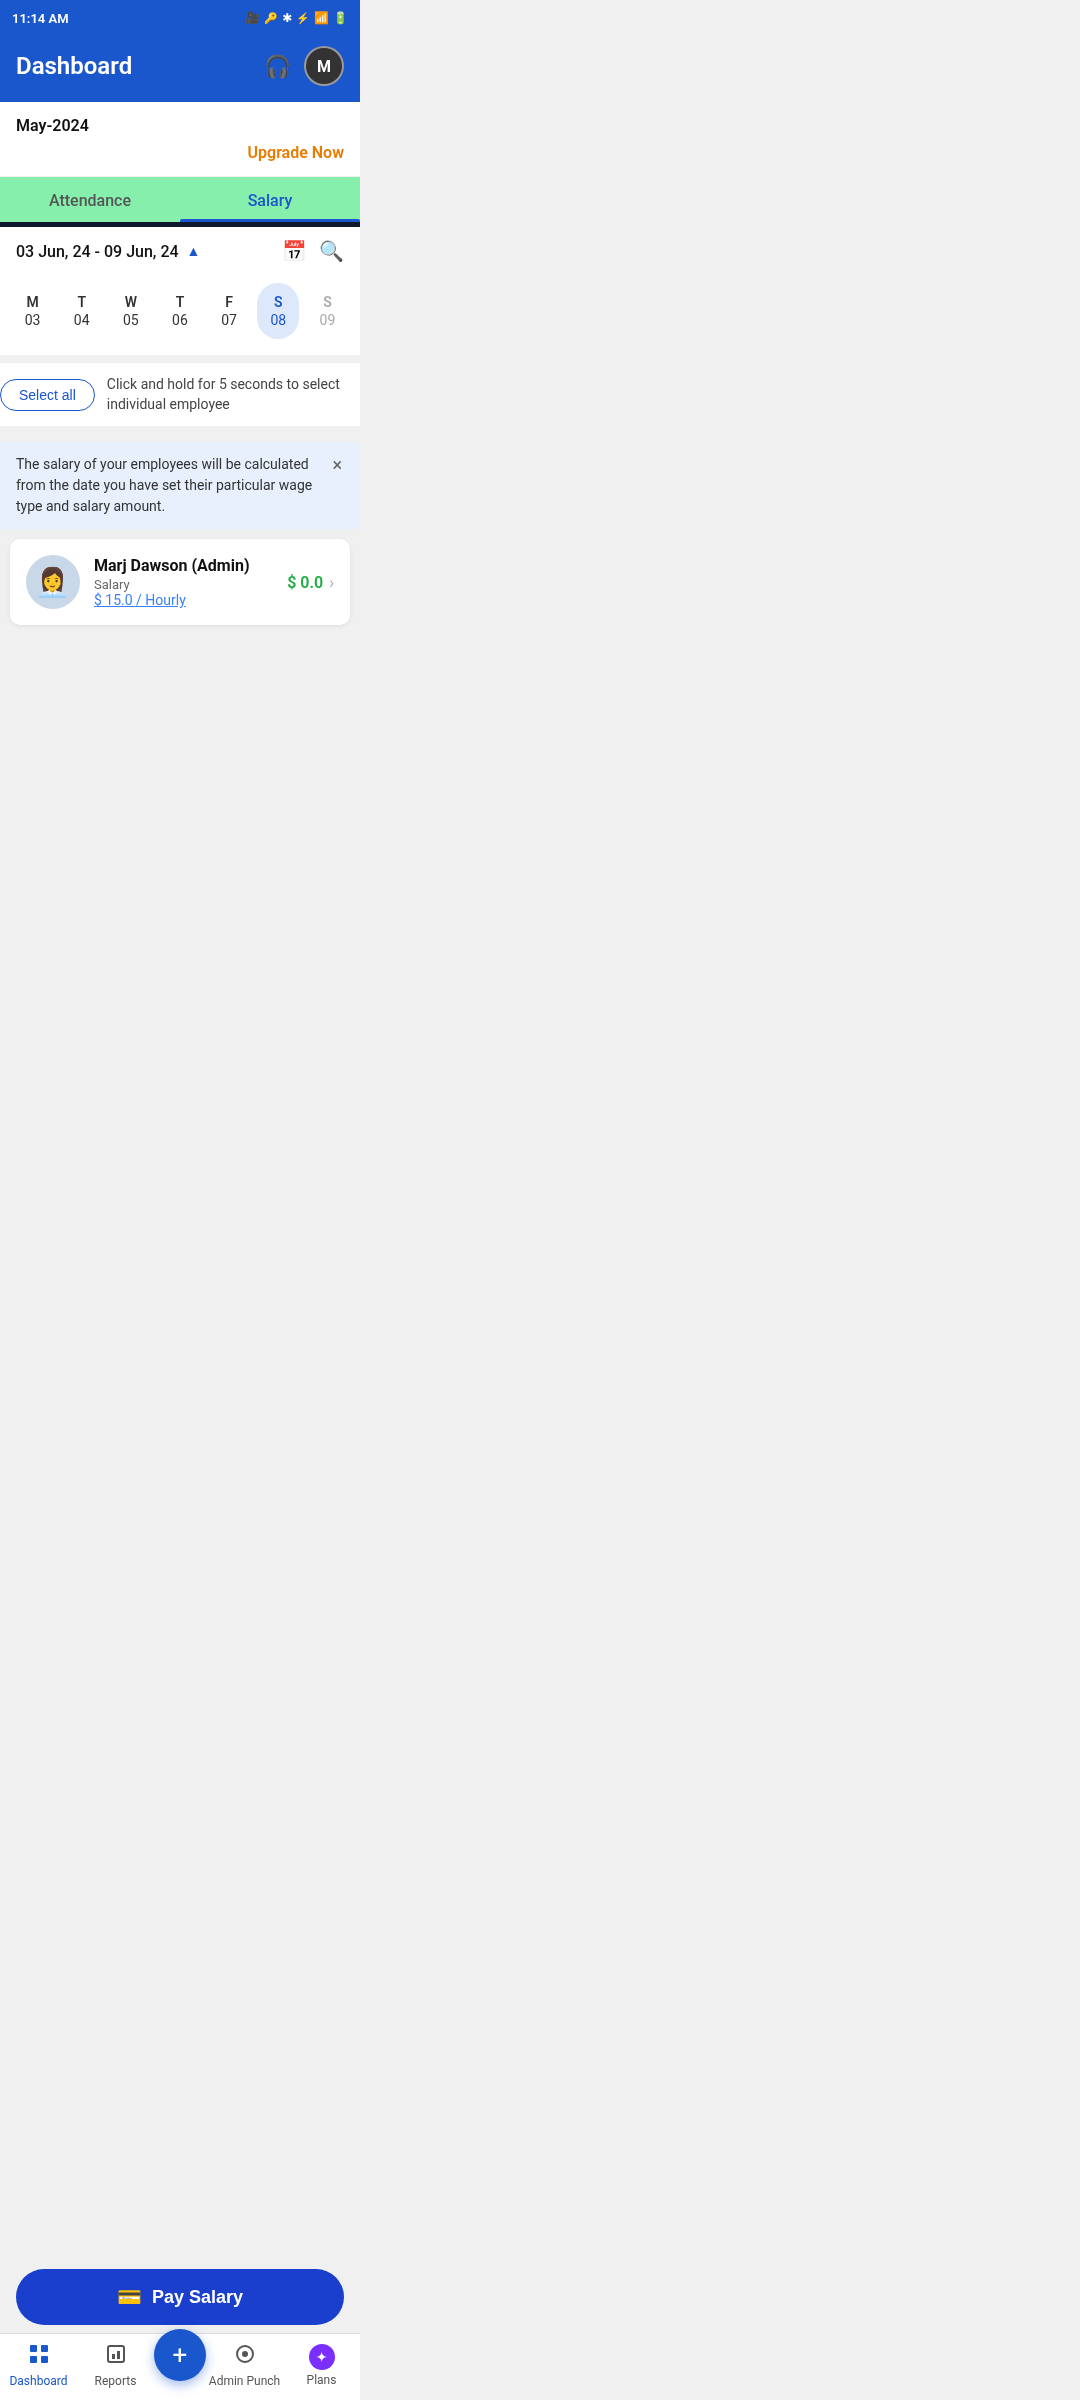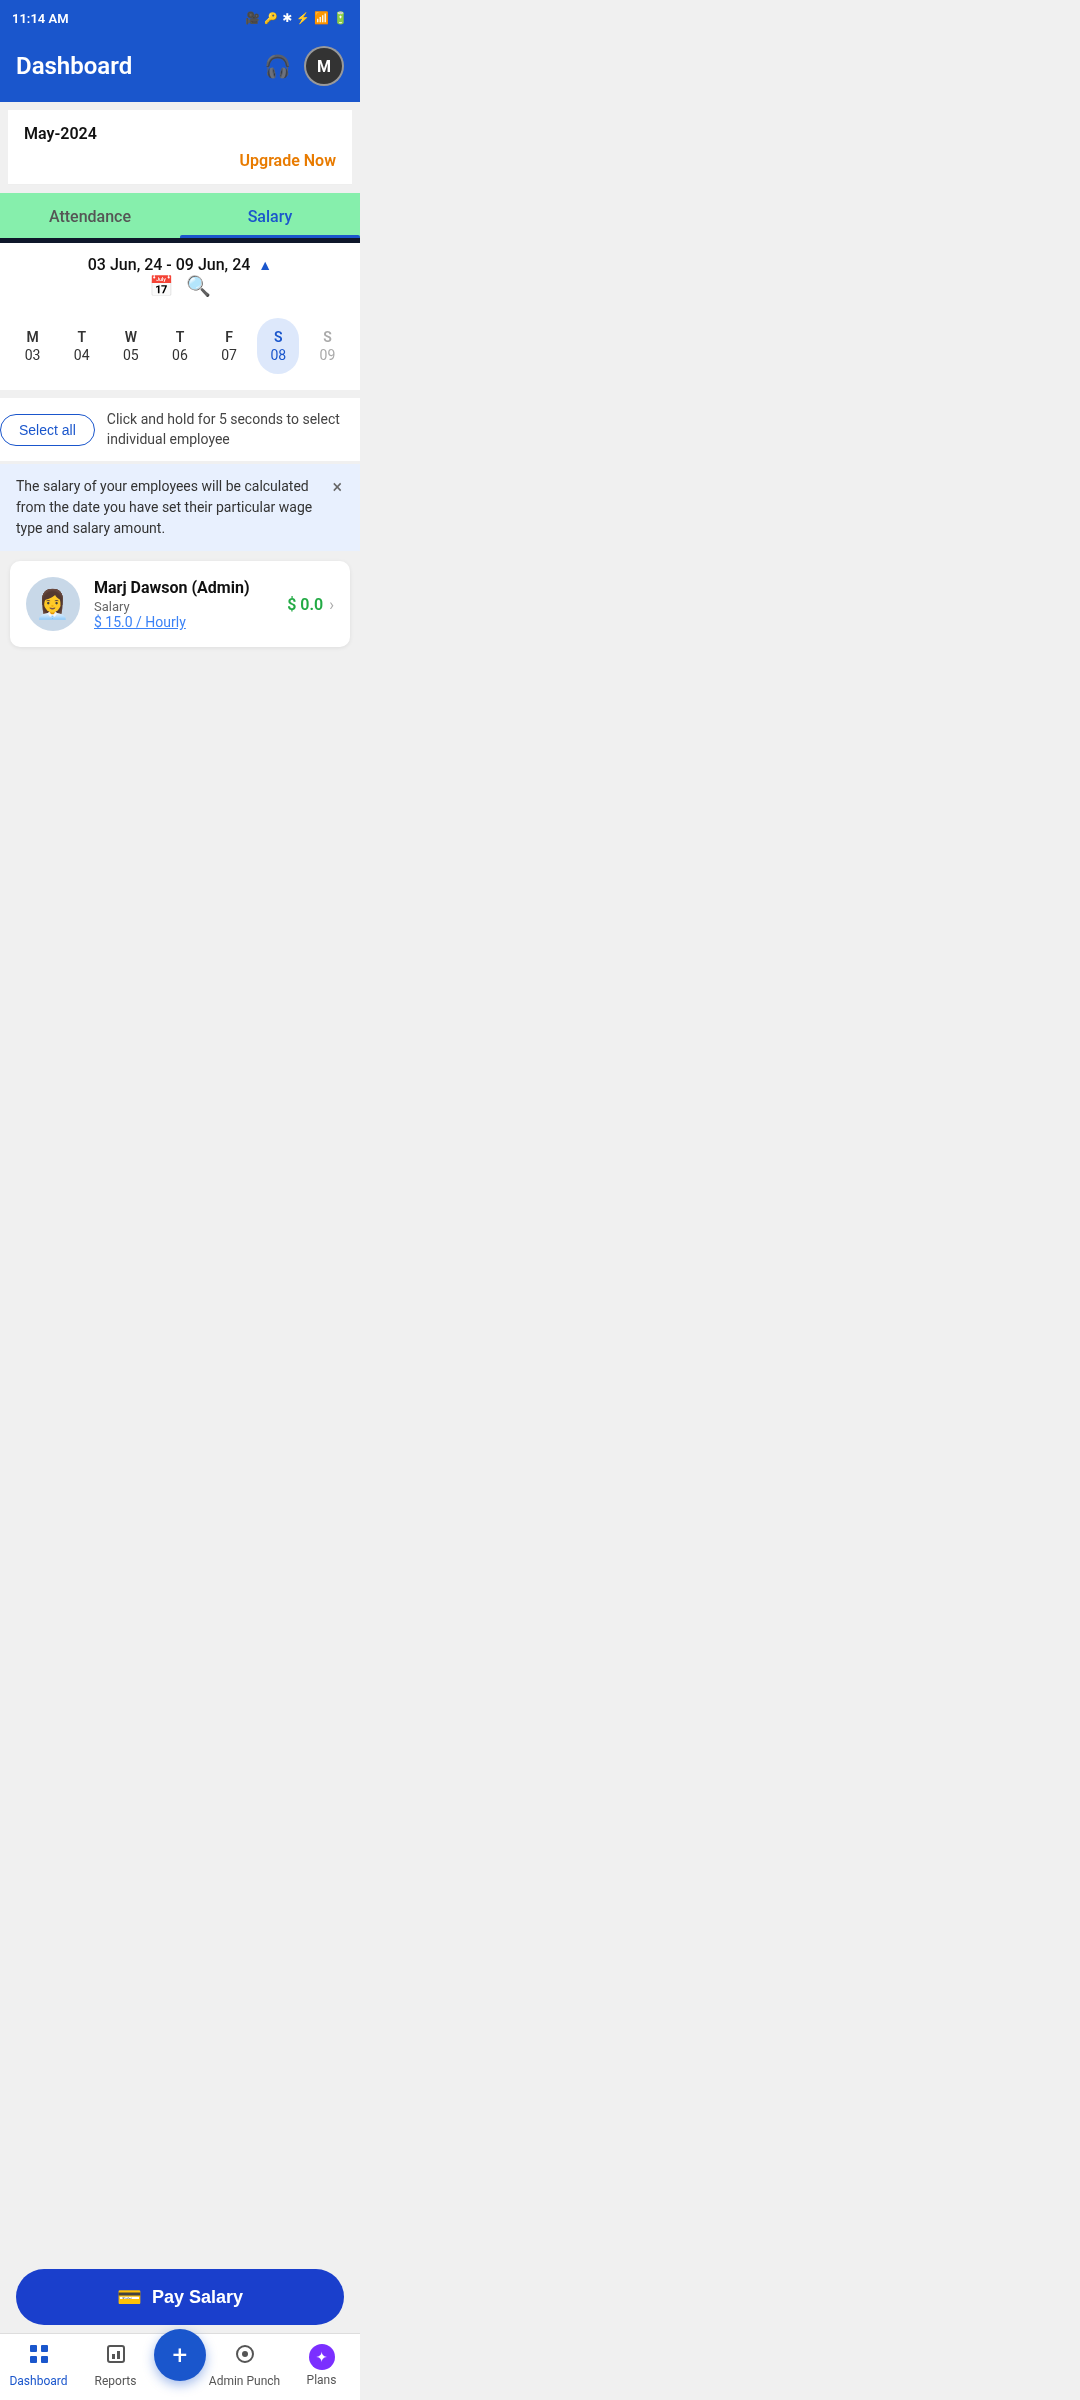--- a/index.html
+++ b/index.html
@@ -70,21 +70,21 @@
     }
     .avatar-letter {
       color: white;
       font-size: 16px;
       font-weight: bold;
     }
 
     
     .banner-card {
       background: white;
-      margin: 8px;
+      margin: 0;
       padding: 14px 16px 14px 16px;
       border-bottom: 1px solid #eee;
     }
     .banner-month {
       font-size: 16px;
       font-weight: 600;
       color: #111;
     }
     .upgrade-row {
       display: flex;
@@ -127,21 +127,20 @@
       border-radius: 2px 2px 0 0;
     }
 
     
     .date-range-row {
       background: white;
       display: flex;
       justify-content: space-between;
       align-items: center;
       padding: 12px 16px;
-      flex-direction: column;
     }
     .date-range-text {
       font-size: 16px;
       font-weight: 500;
       color: #111;
       display: flex;
       align-items: center;
       gap: 8px;
     }
     .date-range-icons {
@@ -220,21 +219,21 @@
       line-height: 1.4;
     }
 
     
     .info-banner {
       background: #e8f0fe;
       display: flex;
       align-items: flex-start;
       padding: 12px 16px;
       gap: 8px;
-      margin-top: 3px;
+      margin-top: 16px;
     }
     .info-banner-text {
       flex: 1;
       font-size: 14px;
       color: #333;
       line-height: 1.5;
     }
     .close-btn {
       color: #666;
       font-size: 18px;

